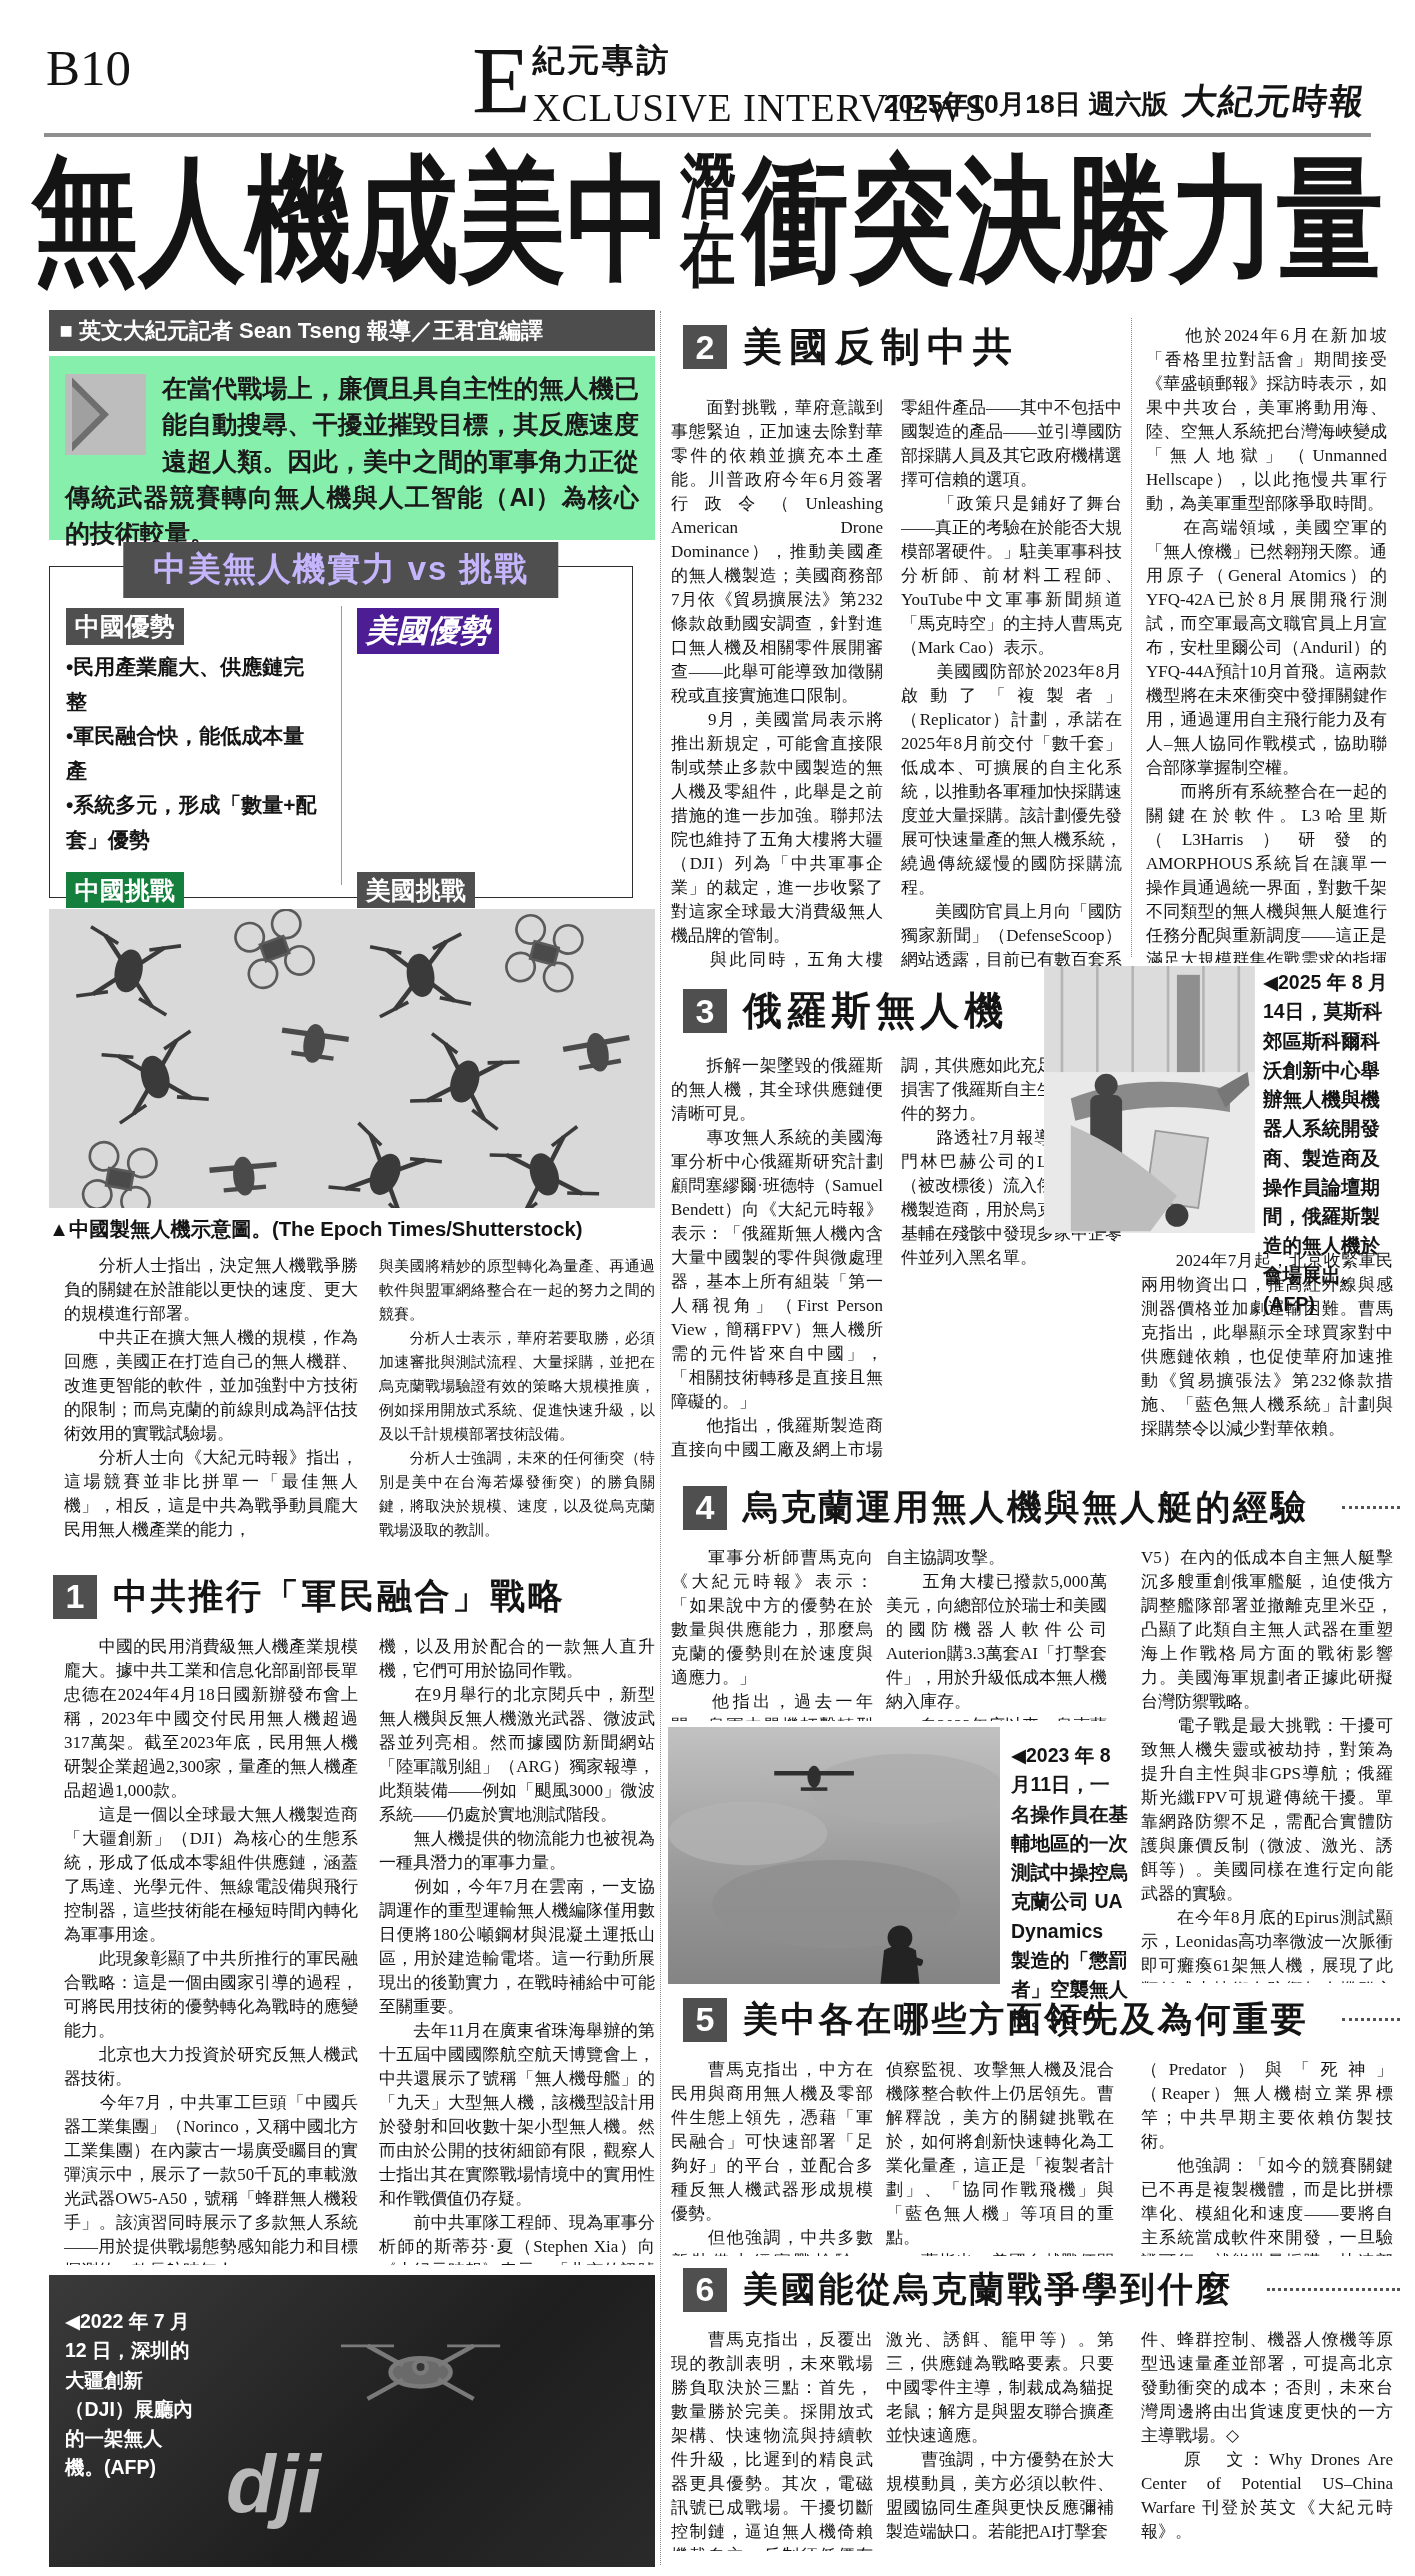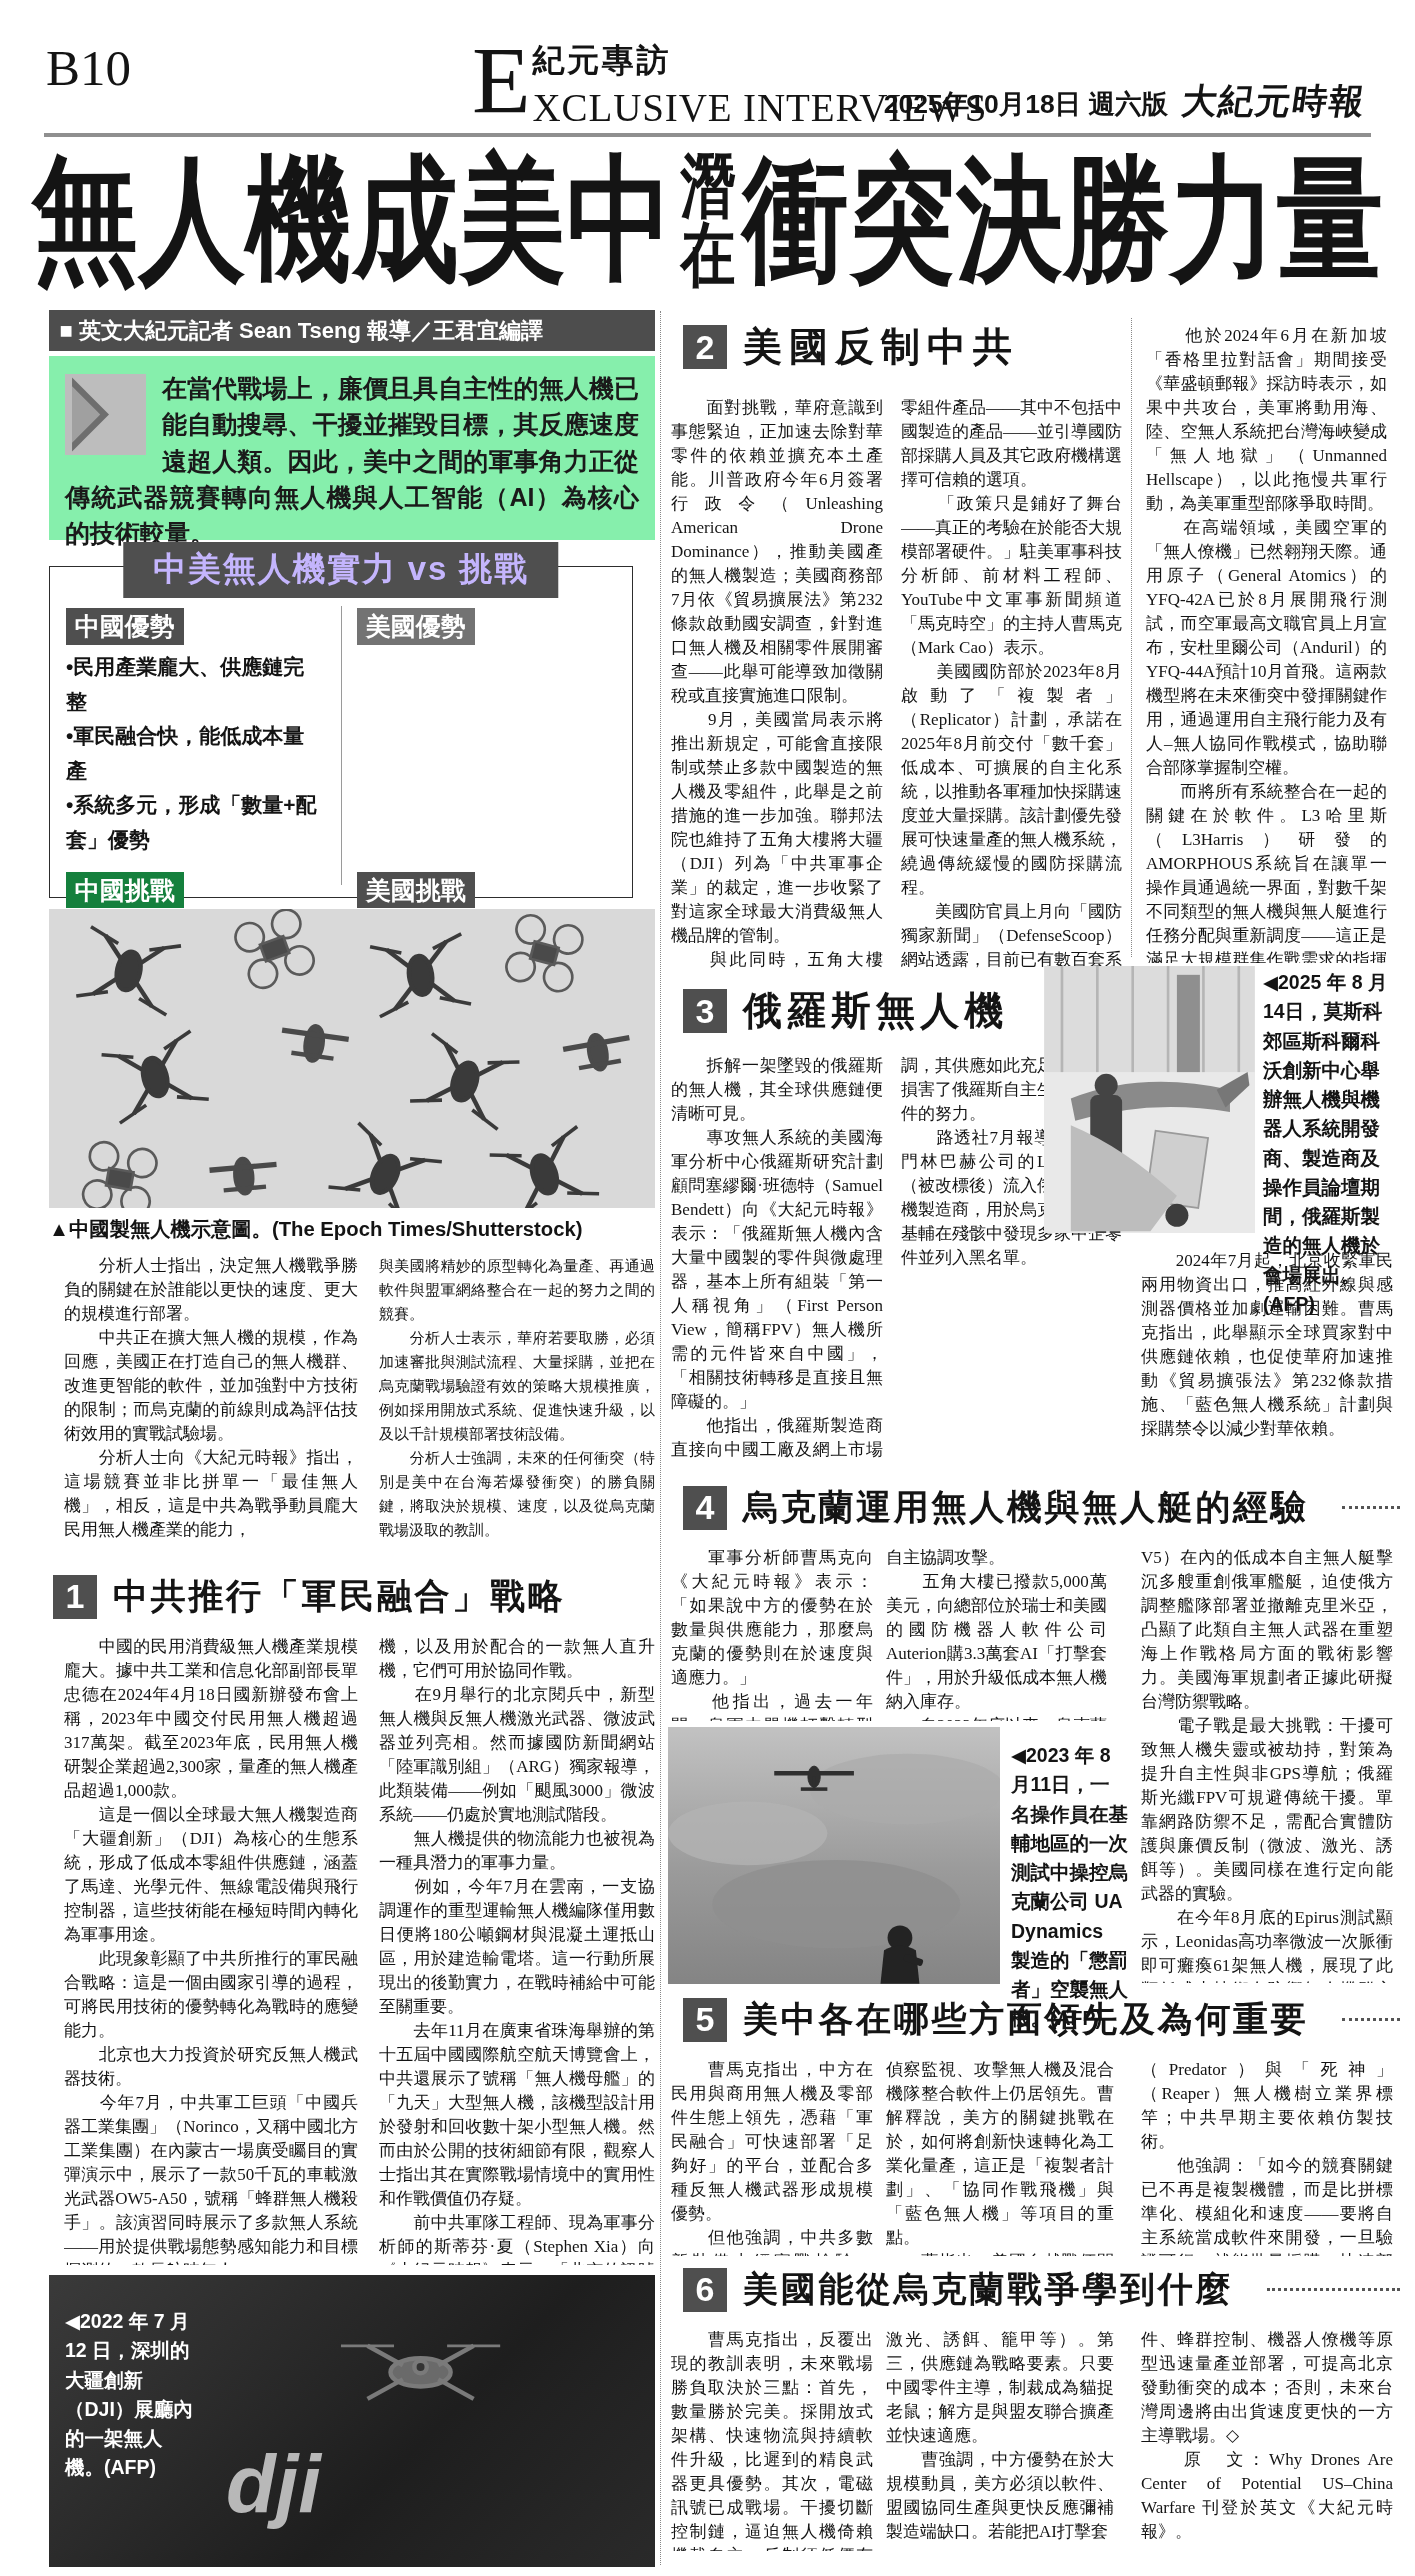--- a/index.html
+++ b/index.html
@@ -71,21 +71,21 @@
     <div style="display:grid;grid-template-columns:1fr 1fr;column-gap:32px;row-gap:14px;padding:41px 16px 8.8px 16px;">
       <div>
         <span class="sans" style="display:inline-block;background:#4f4f4f;color:#fff;font-weight:700;font-size:25px;padding:1.8px 8.8px;">中國優勢</span>
         <div class="sans" style="font-weight:700;font-size:21px;line-height:1.65;margin-top:5.3px;">
           <div>•民用產業龐大、供應鏈完整</div>
           <div>•軍民融合快，能低成本量產</div>
           <div>•系統多元，形成「數量+配套」優勢</div>
         </div>
       </div>
       <div>
-        <span class="sans" style="display:inline-block;background:#737373;color:#fff;font-weight:700;font-size:25px;padding:1.8px 8.8px;">美國優勢</span>
+        <span class="sans" style="display:inline-block;background:#4c1d95;color:#fff;font-weight:700;font-size:31px;padding:1.8px 8.8px;font-style:italic;">美國優勢</span>
       </div>
       <div>
         <span class="sans" style="display:inline-block;background:#15803d;color:#fff;font-weight:700;font-size:25px;padding:1.8px 8.8px;">中國挑戰</span>
         <div class="sans" style="font-weight:700;font-size:21px;line-height:1.65;margin-top:5.3px;">
           <div>•缺乏實戰驗證與戰場數據</div>
           <div>•偏重數量，技術創新有限</div>
           <div>•受出口管制與國際制裁影響</div>
         </div>
       </div>
       <div>

